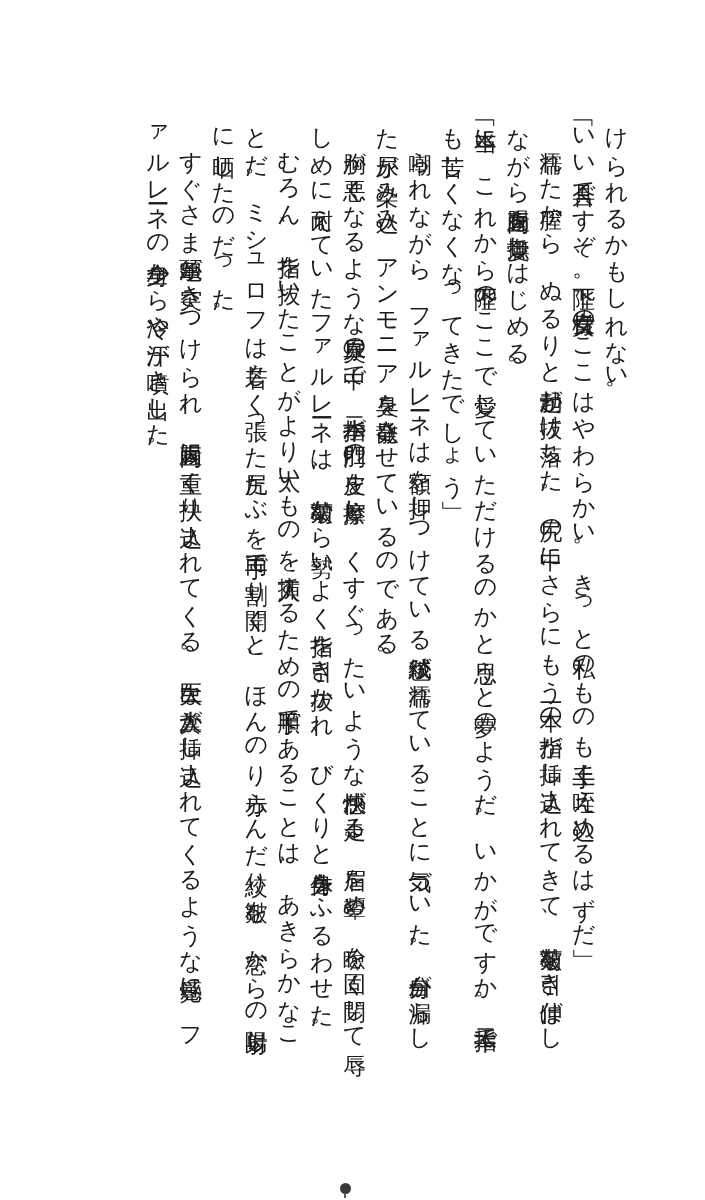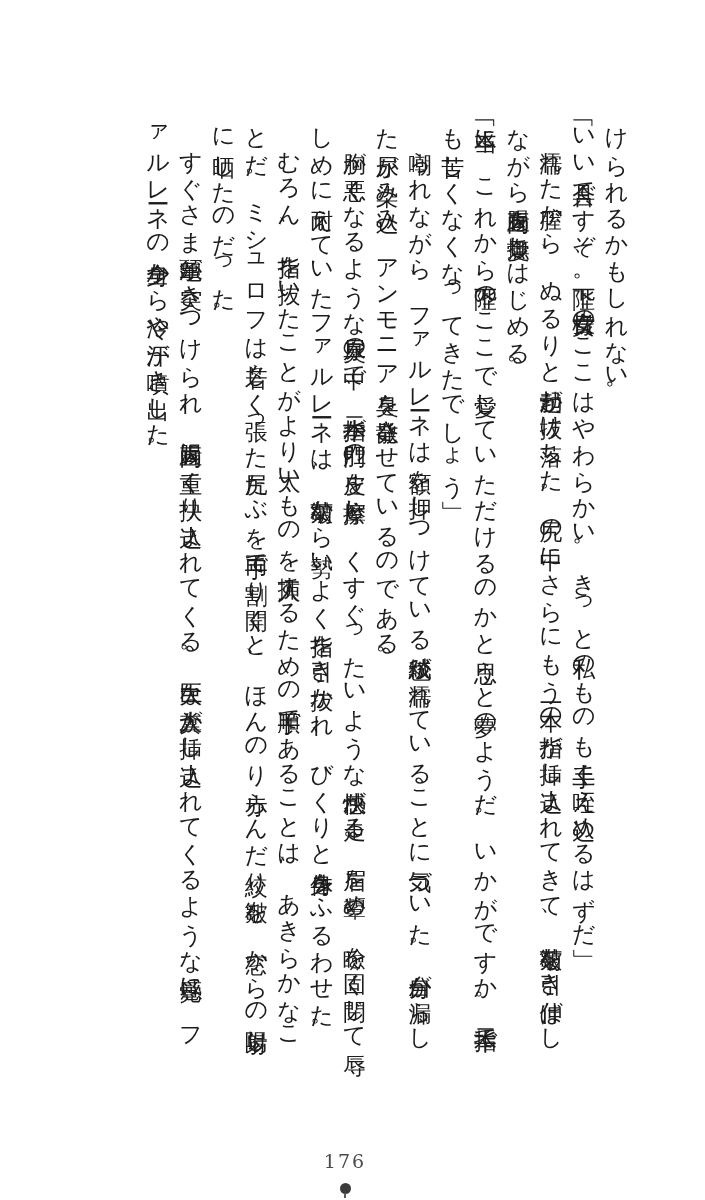--- a/index.html
+++ b/index.html
@@ -79,17 +79,16 @@
       <p class="para">けられるかもしれない。</p>
       <p class="para">「いい具合ですぞ、陛下。貴女様のここはやわらかい。きっと私のものも上手く咥え込めるはずだ」</p>
       <p class="para indent">濡れた膣から、ぬるりと勃起が抜け落ちた。尻の中にさらにもう一本の指が挿し込まれてきて、菊皺を引き伸ばしながら直腸内を愛撫しはじめる。</p>
       <p class="para">「本当に、これから陛下のここで愛していただけるのかと思うと夢のようだ。いかがですか。指二本でも苦しくなくなってきたでしょう」</p>
       <p class="para indent">嘲られながら、ファルレーネは額を押しつけている絨毯が濡れていることに気づいた。自分が漏らした尿が染み込み、アンモニア臭を発散させているのである。</p>
       <p class="para indent">胸が悪くなるような尿臭の中で、二本指が肛門の皮を摩擦し、くすぐったいような快感が走る。眉を顰め、瞼を固く閉じて辱しめに耐えていたファルレーネは、菊皺から勢いよく指を引き抜かれ、びくりと身体をふるわせた。</p>
       <p class="para indent">むろん、指を抜いたことがより太いものを挿入するための手順であることは、あきらかなことだ。ミシュロフは若々しく張った尻たぶを両手で割り開くと、ほんのり赤らんだ絞り皺を、窓からの陽射しに晒したのだった。</p>
       <p class="para indent">すぐさま亀頭が突きつけられ、直腸内に重く抉り込まれてくる。巨大な人糞が挿し込まれてくるような感覚に、ファルレーネの全身から冷や汗が噴き出した。</p>
     </div>
 
-  <div class="folio">176</div>
 
   <div class="folio-ornament"></div>
 
 </div>
 
 </body></html>

